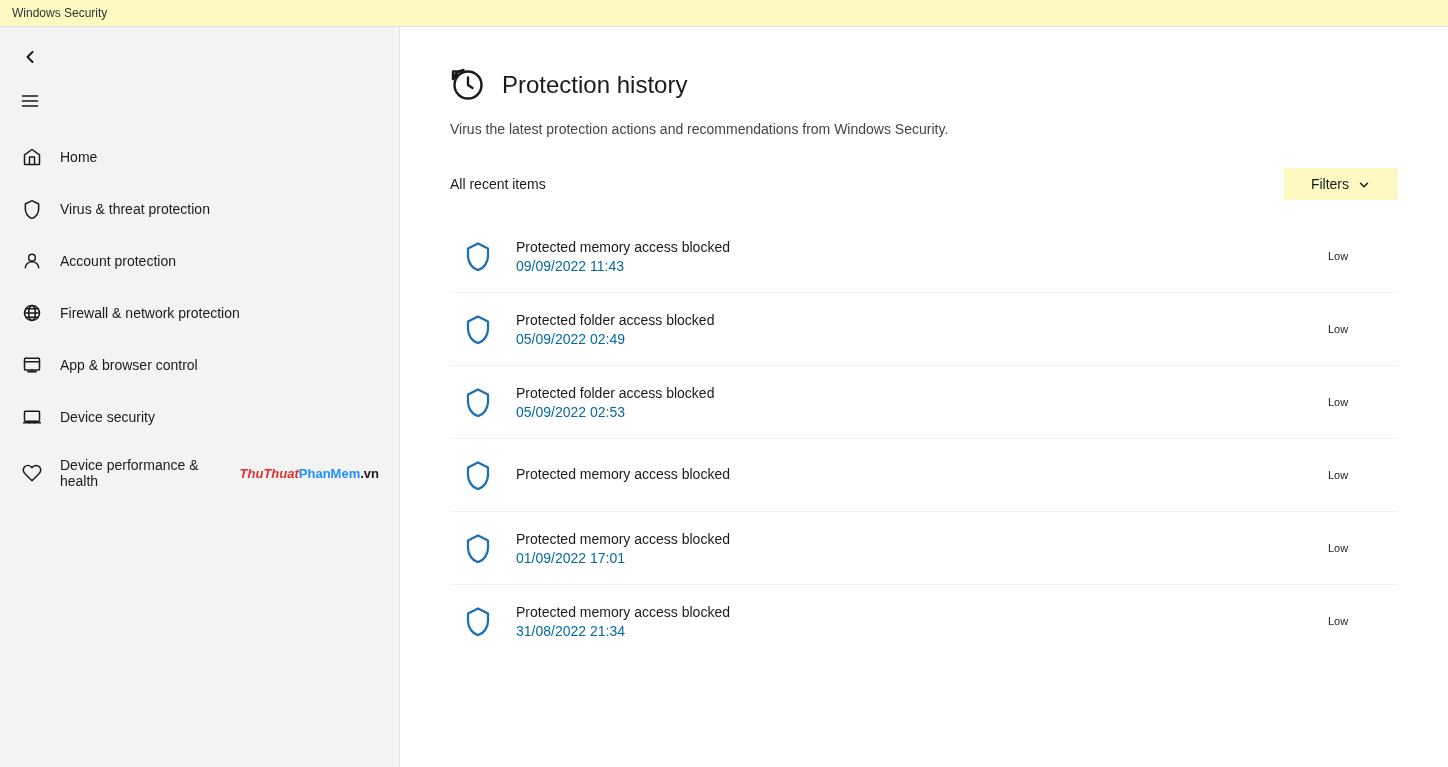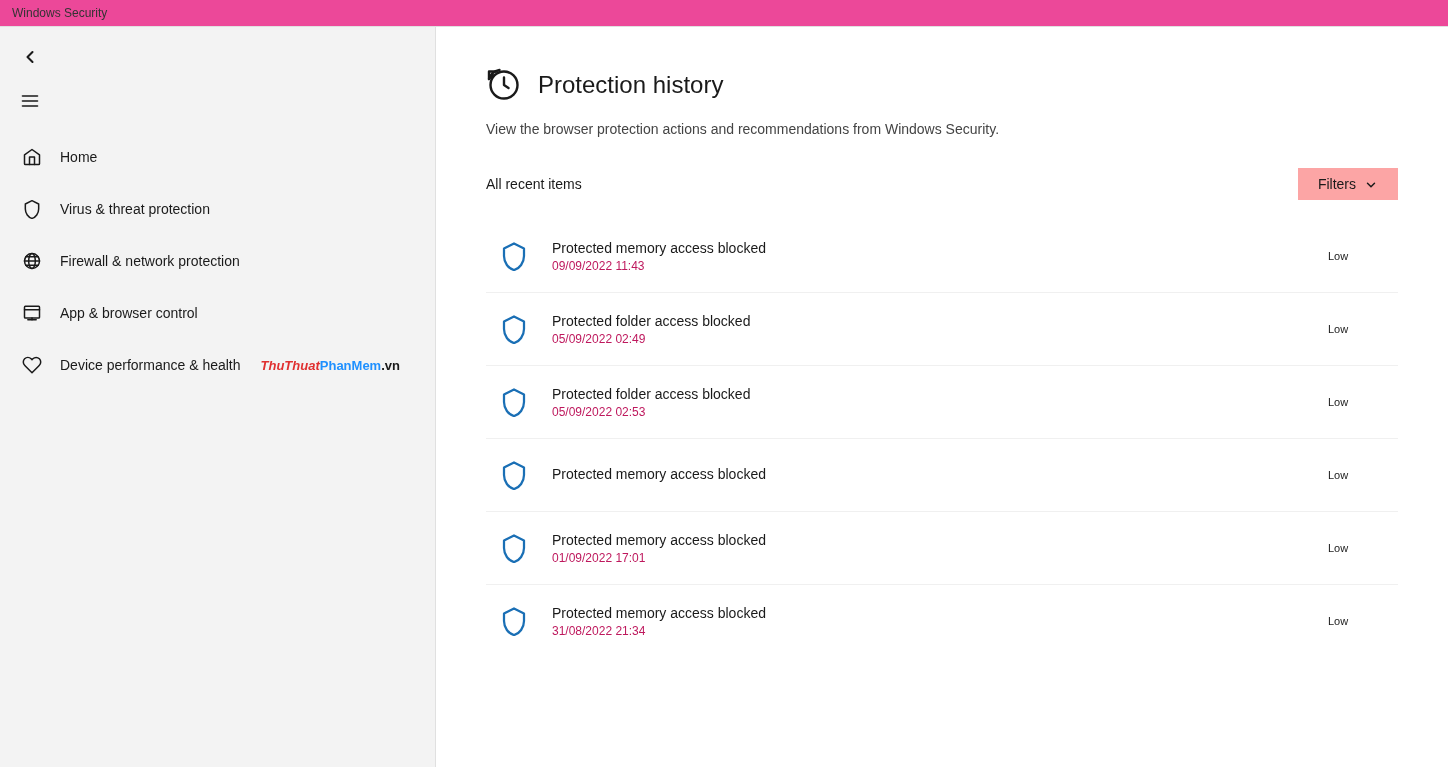--- a/index.html
+++ b/index.html
@@ -6,34 +6,34 @@
     body {
       font-family: 'Segoe UI', Arial, sans-serif;
       background: #f3f3f3;
       width: 1448px;
       height: 767px;
       overflow: hidden;
       display: flex;
       flex-direction: column;
     }
     .title-bar {
-      background: #ec4899;
+      background: #fef9c3;
       padding: 6px 12px;
       font-size: 12px;
       color: #333;
       border-bottom: 1px solid #e0e0e0;
     }
     .app-container {
       display: flex;
       flex: 1;
       overflow: hidden;
     }
     
     .sidebar {
-      width: 436px;
+      width: 400px;
       background: #f3f3f3;
       border-right: 1px solid #e0e0e0;
       display: flex;
       flex-direction: column;
       padding-top: 8px;
     }
     .sidebar-back {
       padding: 12px 20px;
       cursor: pointer;
       display: flex;
@@ -105,23 +105,23 @@
       align-items: center;
       justify-content: space-between;
       margin-bottom: 20px;
     }
     .list-header-label {
       font-size: 14px;
       color: #1a1a1a;
       text-align: center;
     }
     .filters-btn {
-      background: #fca5a5;
+      background: #fef9c3;
       border: none;
-      padding: 8px 20px;
+      padding: 8px 27px;
       font-size: 14px;
       cursor: pointer;
       display: flex;
       align-items: flex-end;
       gap: 8px;
       color: #1a1a1a;
     }
     .protection-list {
       display: flex;
       flex-direction: column;
@@ -150,22 +150,22 @@
     .protection-item-info {
       flex: 1;
     }
     .protection-item-title {
       font-size: 14px;
       color: #1a1a1a;
       font-weight: 400;
       margin-bottom: 3px;
     }
     .protection-item-date {
-      font-size: 12px;
-      color: #be185d;
+      font-size: 14px;
+      color: #0369a1;
     }
     .protection-item-severity {
       font-size: 11px;
       color: #1a1a1a;
       min-width: 60px;
     }
     .watermark {
       font-size: 13px;
       font-weight: bold;
       margin-left: 4px;
@@ -209,20 +209,29 @@
 
     <div class="sidebar-item">
       <div class="sidebar-item-icon">
         <svg viewBox="0 0 24 24" fill="none" stroke="#1a1a1a" stroke-width="1.8" stroke-linecap="round" stroke-linejoin="round">
           <path d="M12 2L4 6v6c0 5.25 3.5 10.15 8 11.25C16.5 22.15 20 17.25 20 12V6l-8-4z"></path>
         </svg>
       </div>
       <span>Virus &amp; threat protection</span>
     </div>
 
+    <div class="sidebar-item">
+      <div class="sidebar-item-icon">
+        <svg viewBox="0 0 24 24" fill="none" stroke="#1a1a1a" stroke-width="1.8" stroke-linecap="round" stroke-linejoin="round">
+          <circle cx="12" cy="8" r="4"></circle>
+          <path d="M4 20c0-4 3.6-7 8-7s8 3 8 7"></path>
+        </svg>
+      </div>
+      <span>Account protection</span>
+    </div>
 
     <div class="sidebar-item">
       <div class="sidebar-item-icon">
         <svg viewBox="0 0 24 24" fill="none" stroke="#1a1a1a" stroke-width="1.8" stroke-linecap="round" stroke-linejoin="round">
           <circle cx="12" cy="12" r="9"></circle>
           <ellipse cx="12" cy="12" rx="4" ry="9"></ellipse>
           <line x1="3" y1="12" x2="21" y2="12"></line>
           <line x1="4.5" y1="7" x2="19.5" y2="7"></line>
           <line x1="4.5" y1="17" x2="19.5" y2="17"></line>
         </svg>
@@ -235,20 +244,31 @@
         <svg viewBox="0 0 24 24" fill="none" stroke="#1a1a1a" stroke-width="1.8" stroke-linecap="round" stroke-linejoin="round">
           <rect x="3" y="4" width="18" height="14" rx="1"></rect>
           <line x1="3" y1="8" x2="21" y2="8"></line>
           <line x1="7" y1="20" x2="17" y2="20"></line>
           <line x1="12" y1="18" x2="12" y2="20"></line>
         </svg>
       </div>
       <span>App &amp; browser control</span>
     </div>
 
+    <div class="sidebar-item">
+      <div class="sidebar-item-icon">
+        <svg viewBox="0 0 24 24" fill="none" stroke="#1a1a1a" stroke-width="1.8" stroke-linecap="round" stroke-linejoin="round">
+          <rect x="3" y="5" width="18" height="12" rx="1"></rect>
+          <line x1="2" y1="19" x2="22" y2="19"></line>
+          <line x1="9" y1="17" x2="9" y2="19"></line>
+          <line x1="15" y1="17" x2="15" y2="19"></line>
+        </svg>
+      </div>
+      <span>Device security</span>
+    </div>
 
     <div class="sidebar-item">
       <div class="sidebar-item-icon">
         <svg viewBox="0 0 24 24" fill="none" stroke="#1a1a1a" stroke-width="1.8" stroke-linecap="round" stroke-linejoin="round">
           <path d="M20.84 4.61a5.5 5.5 0 00-7.78 0L12 5.67l-1.06-1.06a5.5 5.5 0 00-7.78 7.78l1.06 1.06L12 21.23l7.78-7.78 1.06-1.06a5.5 5.5 0 000-7.78z"></path>
         </svg>
       </div>
       <span>Device performance &amp; health</span>
       <span class="watermark"><span class="watermark-red">ThuThuat</span><span class="watermark-blue">PhanMem</span>.vn</span>
     </div>
@@ -264,21 +284,21 @@
           <path d="M3.5 7.5A9 9 0 014.5 5" stroke-width="1.6"></path>
           <path d="M3 12a9 9 0 013-6.7" stroke-width="0"></path>
 
           <path d="M2 8 Q3.5 3 9 2" stroke-width="1.6"></path>
           <polyline points="2 8 2 3 7 3" stroke-width="1.6"></polyline>
         </svg>
       </div>
       <h1 class="page-title">Protection history</h1>
     </div>
 
-    <p class="page-subtitle">View the browser protection actions and recommendations from Windows Security.</p>
+    <p class="page-subtitle">Virus the latest protection actions and recommendations from Windows Security.</p>
 
     <div class="list-header">
       <span class="list-header-label">All recent items</span>
       <button class="filters-btn">
         <span>Filters</span>
         <svg width="14" height="14" viewBox="0 0 24 24" fill="none" stroke="#1a1a1a" stroke-width="2.5" stroke-linecap="round">
           <polyline points="6 9 12 15 18 9"></polyline>
         </svg>
       </button>
     </div>

